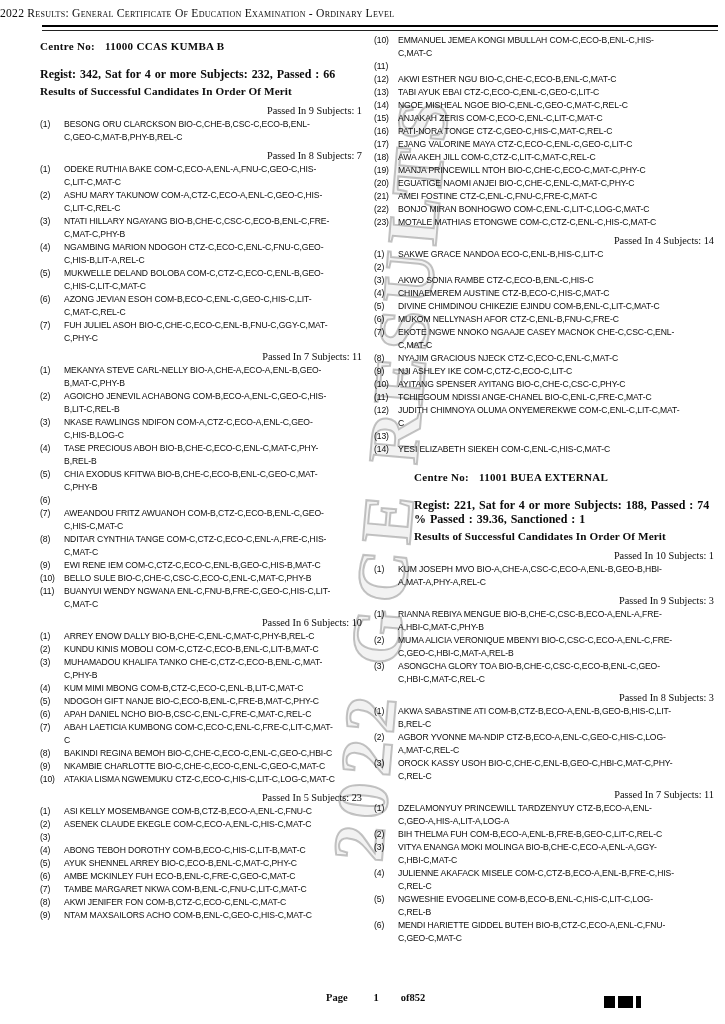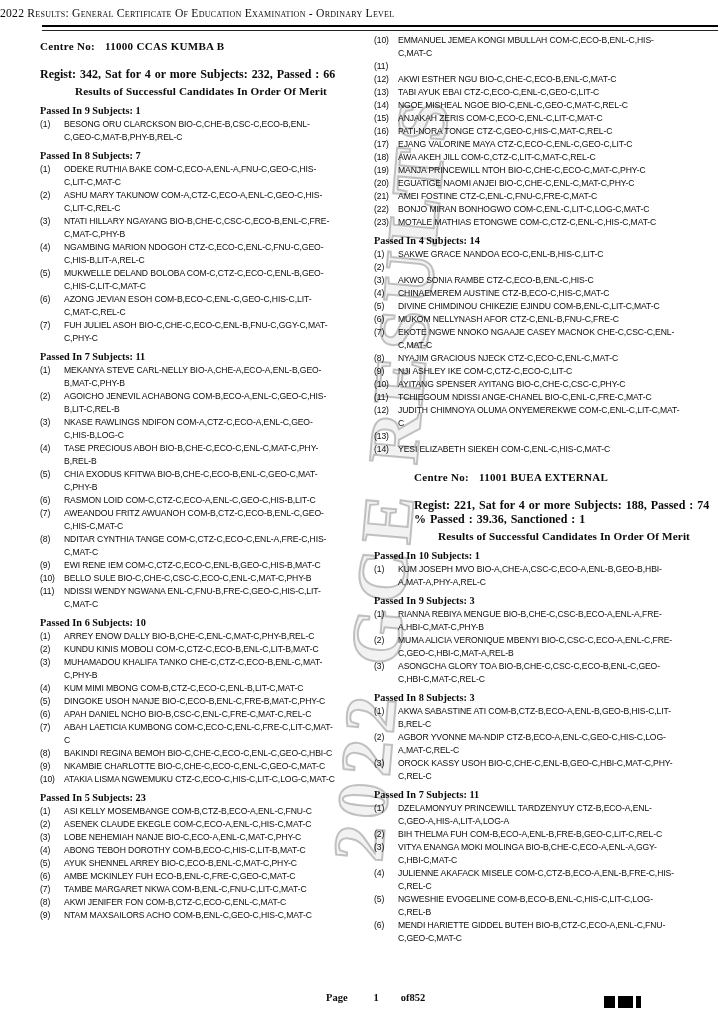--- a/index.html
+++ b/index.html
@@ -20,23 +20,23 @@
   .columns{position:absolute;top:34px;left:40px;width:678px;display:flex;gap:12px;z-index:1;}
   .col{width:322px;}
   .col-right{width:340px;}
   
   .centre-header{margin-top:6px;}
   .centre-header.later{margin-top:15px;margin-left:40px;}
   .centre-line{font-weight:bold;font-size:11px;letter-spacing:.3px;line-height:13px;}
   .cl{margin-right:10px;}
   .stats{font-weight:bold;font-size:12px;line-height:13px;margin-top:15px;word-spacing:1px;}
   .stats.s2{margin-top:1px;}
-  .merit{font-weight:bold;font-size:11.2px;line-height:15px;margin-top:3px;letter-spacing:.1px;text-align:center;}
-  
-  .group-heading{font-weight:bold;font-size:10.3px;line-height:12px;margin:6px 0 1px;}
+  .merit{font-weight:bold;font-size:11.2px;line-height:15px;margin-top:3px;letter-spacing:.1px;}
+  
+  .group-heading{font-weight:normal;font-size:10.3px;line-height:12px;margin:6px 0 1px;text-align:right;}
   .entry{display:flex;font-family:"Liberation Sans",sans-serif;font-size:8.6px;line-height:13px;
          letter-spacing:-0.1px;overflow-wrap:break-word;}
   .num{flex:0 0 24px;}
   .etext{display:block;flex:none;}
   #col-left .etext{width:272px;}
   #col-right .etext{width:282px;}
   
   .footer{position:absolute;top:992px;left:326px;z-index:1;display:flex;
           font-weight:bold;font-size:10.5px;}
   .footer .f1{margin-right:26px;}
@@ -116,62 +116,61 @@
         <div class="entry">
           <span class="num">(4)</span>
           <span class="etext"><span class="ename">TASE PRECIOUS ABOH</span> <span class="egrades">BIO-B,CHE-C,ECO-C,ENL-C,MAT-C,PHY-B,REL-B</span></span>
         </div>
         <div class="entry">
           <span class="num">(5)</span>
           <span class="etext"><span class="ename">CHIA EXODUS KFITWA</span> <span class="egrades">BIO-B,CHE-C,ECO-B,ENL-C,GEO-C,MAT-C,PHY-B</span></span>
         </div>
         <div class="entry">
           <span class="num">(6)</span>
-          <span class="etext"><span class="ename">RASMON LOID</span> <span class="egrades">COM-C,CTZ-C,ECO-A,ENL-C,GEO-C,HIS-B,LIT-C</span></span>
         </div>
         <div class="entry">
           <span class="num">(7)</span>
           <span class="etext"><span class="ename">AWEANDOU FRITZ AWUANOH</span> <span class="egrades">COM-B,CTZ-C,ECO-B,ENL-C,GEO-C,HIS-C,MAT-C</span></span>
         </div>
         <div class="entry">
           <span class="num">(8)</span>
           <span class="etext"><span class="ename">NDITAR CYNTHIA TANGE</span> <span class="egrades">COM-C,CTZ-C,ECO-C,ENL-A,FRE-C,HIS-C,MAT-C</span></span>
         </div>
         <div class="entry">
           <span class="num">(9)</span>
           <span class="etext"><span class="ename">EWI RENE IEM</span> <span class="egrades">COM-C,CTZ-C,ECO-C,ENL-B,GEO-C,HIS-B,MAT-C</span></span>
         </div>
         <div class="entry">
           <span class="num">(10)</span>
           <span class="etext"><span class="ename">BELLO SULE</span> <span class="egrades">BIO-C,CHE-C,CSC-C,ECO-C,ENL-C,MAT-C,PHY-B</span></span>
         </div>
         <div class="entry">
           <span class="num">(11)</span>
-          <span class="etext"><span class="ename">NDISSI WENDY NGWANA</span> <span class="egrades">ENL-C,FNU-B,FRE-C,GEO-C,HIS-C,LIT-C,MAT-C</span></span>
+          <span class="etext"><span class="ename">BUANYUI WENDY NGWANA</span> <span class="egrades">ENL-C,FNU-B,FRE-C,GEO-C,HIS-C,LIT-C,MAT-C</span></span>
         </div>
         <div class="group-heading">Passed In 6 Subjects: 10</div>
         <div class="entry">
           <span class="num">(1)</span>
           <span class="etext"><span class="ename">ARREY ENOW DALLY</span> <span class="egrades">BIO-B,CHE-C,ENL-C,MAT-C,PHY-B,REL-C</span></span>
         </div>
         <div class="entry">
           <span class="num">(2)</span>
           <span class="etext"><span class="ename">KUNDU KINIS MOBOLI</span> <span class="egrades">COM-C,CTZ-C,ECO-B,ENL-C,LIT-B,MAT-C</span></span>
         </div>
         <div class="entry">
           <span class="num">(3)</span>
           <span class="etext"><span class="ename">MUHAMADOU KHALIFA TANKO</span> <span class="egrades">CHE-C,CTZ-C,ECO-B,ENL-C,MAT-C,PHY-B</span></span>
         </div>
         <div class="entry">
           <span class="num">(4)</span>
           <span class="etext"><span class="ename">KUM MIMI MBONG</span> <span class="egrades">COM-B,CTZ-C,ECO-C,ENL-B,LIT-C,MAT-C</span></span>
         </div>
         <div class="entry">
           <span class="num">(5)</span>
-          <span class="etext"><span class="ename">DINGOKE USOH NANJE</span> <span class="egrades">BIO-C,ECO-B,ENL-C,FRE-B,MAT-C,PHY-C</span></span>
+          <span class="etext"><span class="ename">NDOGOH GIFT NANJE</span> <span class="egrades">BIO-C,ECO-B,ENL-C,FRE-B,MAT-C,PHY-C</span></span>
         </div>
         <div class="entry">
           <span class="num">(6)</span>
           <span class="etext"><span class="ename">APAH DANIEL NCHO</span> <span class="egrades">BIO-B,CSC-C,ENL-C,FRE-C,MAT-C,REL-C</span></span>
         </div>
         <div class="entry">
           <span class="num">(7)</span>
           <span class="etext"><span class="ename">ABAH LAETICIA KUMBONG</span> <span class="egrades">COM-C,ECO-C,ENL-C,FRE-C,LIT-C,MAT-C</span></span>
         </div>
         <div class="entry">
@@ -190,21 +189,20 @@
         <div class="entry">
           <span class="num">(1)</span>
           <span class="etext"><span class="ename">ASI KELLY MOSEMBANGE</span> <span class="egrades">COM-B,CTZ-B,ECO-A,ENL-C,FNU-C</span></span>
         </div>
         <div class="entry">
           <span class="num">(2)</span>
           <span class="etext"><span class="ename">ASENEK CLAUDE EKEGLE</span> <span class="egrades">COM-C,ECO-A,ENL-C,HIS-C,MAT-C</span></span>
         </div>
         <div class="entry">
           <span class="num">(3)</span>
-          <span class="etext"><span class="ename">LOBE NEHEMIAH NANJE</span> <span class="egrades">BIO-C,ECO-A,ENL-C,MAT-C,PHY-C</span></span>
         </div>
         <div class="entry">
           <span class="num">(4)</span>
           <span class="etext"><span class="ename">ABONG TEBOH DOROTHY</span> <span class="egrades">COM-B,ECO-C,HIS-C,LIT-B,MAT-C</span></span>
         </div>
         <div class="entry">
           <span class="num">(5)</span>
           <span class="etext"><span class="ename">AYUK SHENNEL ARREY</span> <span class="egrades">BIO-C,ECO-B,ENL-C,MAT-C,PHY-C</span></span>
         </div>
         <div class="entry">

